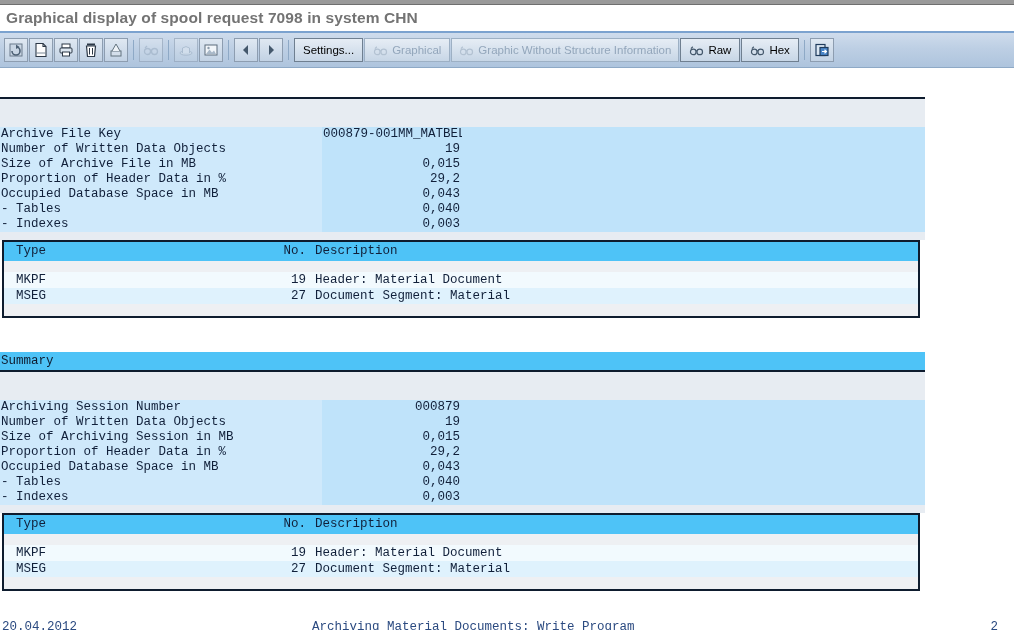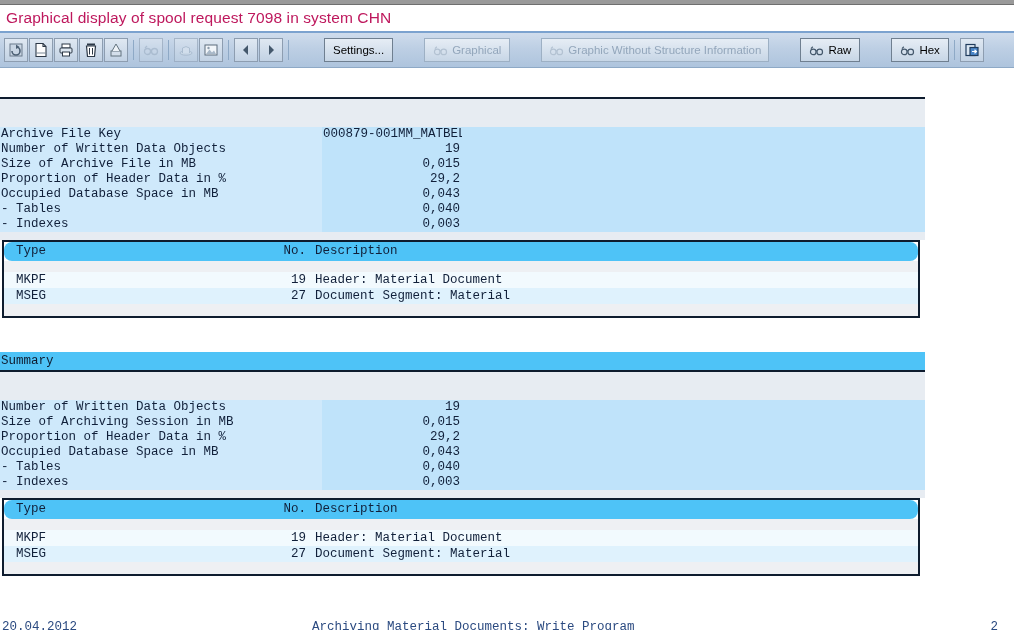--- a/index.html
+++ b/index.html
@@ -25,22 +25,22 @@
   .titlebar {
     height: 28px;
     background: #ffffff;
     display: flex;
     align-items: center;
     padding-left: 6px;
     border-bottom: 2px solid #7ba2cf;
   }
   .titlebar .title {
     font-size: 15.5px;
-    font-weight: normal;
-    color: #be185d;
+    font-weight: bold;
+    color: #737373;
     letter-spacing: 0.1px;
     white-space: nowrap;
   }
 
   
   .toolbar {
     height: 35px;
     background: linear-gradient(to bottom, #cfdcec 0%, #bdcfe4 45%, #aec4dd 100%);
     border-bottom: 1px solid #8ea9c6;
     display: flex;
@@ -67,21 +67,20 @@
     height: 24px;
     border: 1px solid #6f7f90;
     background: linear-gradient(to bottom, #e6edf5, #c7d6e6);
     font-size: 11.5px;
     color: #000;
     display: flex; align-items: center; gap: 4px;
     padding: 0 8px;
     cursor: pointer;
     white-space: nowrap;
     font-family: "Liberation Sans", sans-serif;
-    margin-left: 30px;
   }
   .tlabelbtn.disabled {
     color: #93a6bb;
     border-color: #9db0c4;
     cursor: default;
   }
   .tlabelbtn.wide { padding: 0 7px; }
 
   
   .report {
@@ -151,21 +150,20 @@
     width: 918px;
     margin-left: 2px;
     border: 2px solid #0e1c2e;
     background: #ffffff;
   }
   .typehead {
     display: flex;
     height: 19px;
     line-height: 19px;
     background: #4ec3f7;
-    border-radius: 8px;
   }
   .typehead .c-type { width: 256px; padding-left: 12px; white-space: pre; }
   .typehead .c-no { width: 46px; text-align: right; white-space: pre; }
   .typehead .c-desc { flex: 1; padding-left: 9px; white-space: pre; }
   .typegap { height: 11px; background: #eef0f3; }
   .typerow {
     display: flex;
     height: 16px;
     line-height: 16px;
   }
@@ -419,20 +417,25 @@
     </div>
 
     <div class="pagegap" style="height:34px"></div>
 
     <div class="band">Summary</div>
     <div class="rule"></div>
     <div class="gap" style="height:28px"></div>
 
     <div class="kvtable">
       <div class="kvrow">
+        <div class="k">Archiving Session Number</div>
+        <div class="v">000879</div>
+        <div class="f"></div>
+      </div>
+      <div class="kvrow">
         <div class="k">Number of Written Data Objects</div>
         <div class="v">19</div>
         <div class="f"></div>
       </div>
       <div class="kvrow">
         <div class="k">Size of Archiving Session in MB</div>
         <div class="v">0,015</div>
         <div class="f"></div>
       </div>
       <div class="kvrow">

